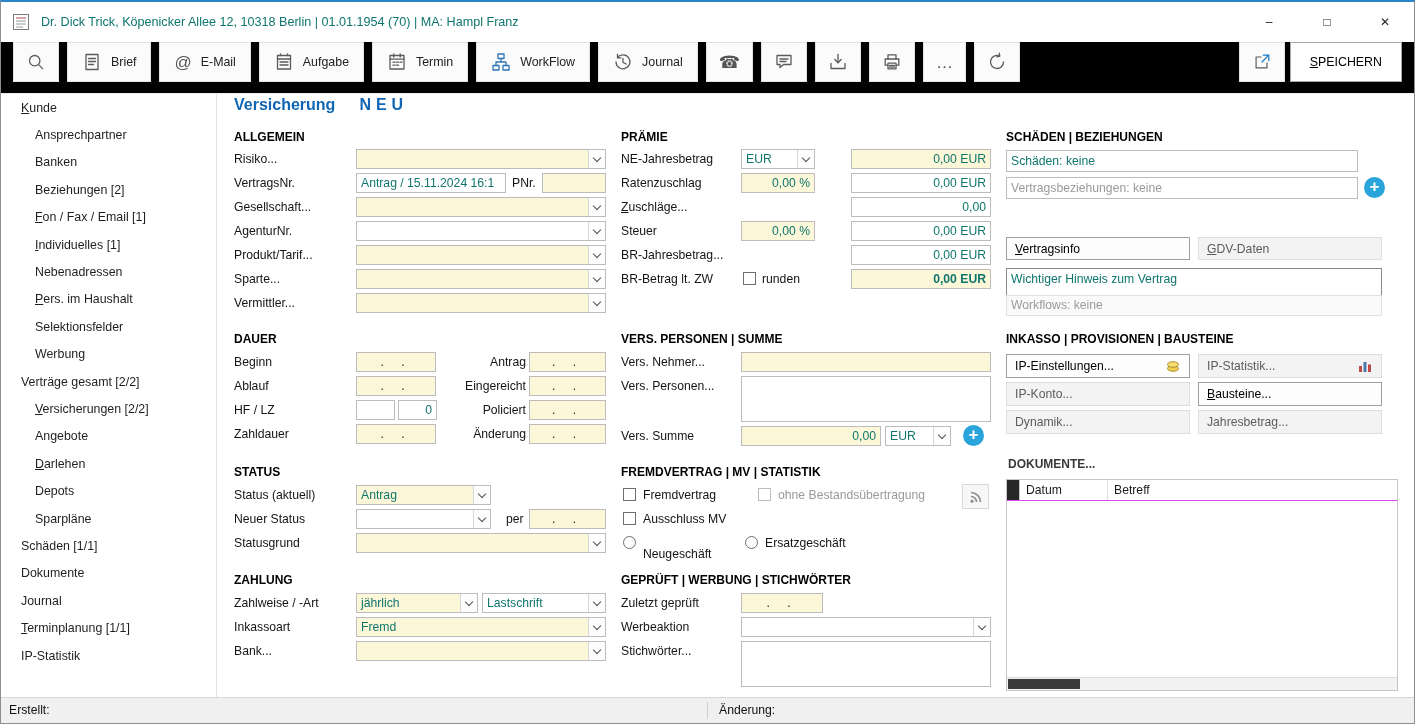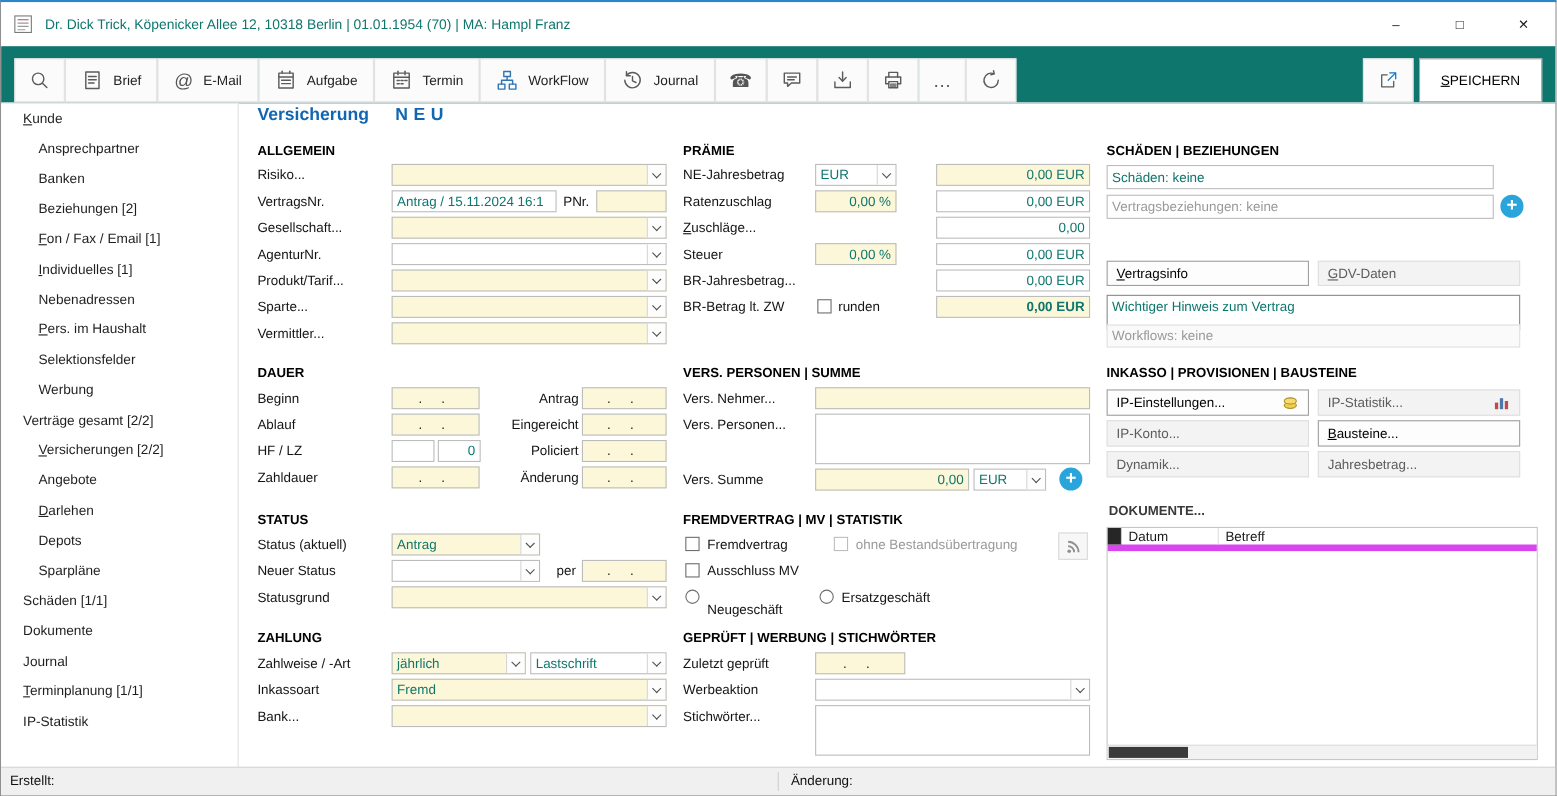--- a/index.html
+++ b/index.html
@@ -7,21 +7,21 @@
   body{font-family:"Liberation Sans","DejaVu Sans",sans-serif;background:#c8c8c8}
   .window{position:relative;width:1415px;height:724px;background:#fff;border:1px solid #8f8f8f;border-top:2px solid #2a86c9;overflow:hidden;color:#1a1a1a;font-size:12px}
 
   
   .titlebar{position:absolute;left:0;top:0;right:0;height:40px;background:#fff;display:flex;align-items:center;padding-left:10px}
   .title-text{margin-left:10px;font-size:12.6px;color:#0f766e;white-space:nowrap}
   .win-controls{margin-left:auto;display:flex;height:100%}
   .win-btn{width:58px;display:flex;align-items:center;justify-content:center;font-size:12px;color:#222;cursor:pointer}
 
   
-  .toolbar{position:absolute;left:0;top:40px;right:0;height:52px;display:flex;align-items:flex-end;padding:0 12px;gap:0;background:#0f766e;border-bottom:1px solid #ececec}
+  .toolbar{position:absolute;left:0;top:40px;right:0;height:52px;display:flex;align-items:flex-start;padding:0 12px;gap:8px;background:#000000;border-bottom:1px solid #ececec}
   .tbtn{height:40px;display:inline-flex;align-items:center;gap:9px;padding:0 14px;background:#fbfbfb;border:1px solid #e2e2e2;font-size:12.4px;color:#222;font-family:inherit;cursor:pointer;white-space:nowrap}
   .tbtn.icon-only{padding:0 12px}
   .tb-right{margin-left:auto;display:flex;gap:5px;align-items:center}
   .action-btn{height:40px;padding:0 19px;background:#fff;border:1px solid #a6a6a6;font-size:12.4px;font-family:inherit;display:inline-block;cursor:pointer;color:#000}
   .action-btn::first-letter{text-decoration:underline}
   .tic{width:20px;height:20px;fill:none;stroke:#5b5b5b;stroke-width:1.3;stroke-linecap:round;stroke-linejoin:round;display:block}
   .tic.blue{stroke:#2e75b5}
   .tic .bl{stroke:#1478c8}
   .glyph{font-size:17px;color:#555;line-height:1}
   .sic{width:16px;height:16px;display:block}
@@ -59,21 +59,21 @@
   .plus::before{content:"+";position:absolute;inset:0;color:#fff;font-size:17px;line-height:19px;text-align:center;font-weight:bold}
   .gbtn{position:absolute;height:23px;background:#f3f3f3;border:1px solid #dedede;display:flex;align-items:center;padding:0 8px;font-size:12.2px;color:#3c3c3c;cursor:pointer;white-space:nowrap}
   .gbtn.strong{background:#fdfdfd;border-color:#9f9f9f;color:#000}
   .gbtn.dim{color:#5c5c5c}
   .gbtn .ic-right{margin-left:auto}
   .gbtn>span{display:block}
   .rss-btn{position:absolute;width:27px;height:25px;background:#f7f7f7;border:1px solid #d9d9d9;display:flex;align-items:center;justify-content:center;cursor:pointer}
 
   
   .doc-table{position:absolute;left:1005px;top:477px;width:392px;height:212px;border:1px solid #c6c6c6;background:#fff}
-  .doc-head{display:flex;height:21px;border-bottom:6px solid #d946ef}
+  .doc-head{display:flex;height:21px;border-bottom:1px solid #d946ef}
   .doc-corner{width:13px;background:#262626;border-right:1px solid #c6c6c6}
   .doc-col{display:flex;align-items:center;padding:0 6px;font-size:12.2px;border-right:1px solid #dedede;cursor:pointer}
   .doc-col.c-datum{width:88px}
   .doc-col.c-betreff{flex:1;border-right:none}
   .doc-scroll{position:absolute;left:0;bottom:0;right:0;height:13px;background:#f2f2f2;border-top:1px solid #dcdcdc}
   .doc-thumb{position:absolute;left:1px;top:1px;width:72px;height:10px;background:#3a3a3a}
 
   
   .statusbar{position:absolute;left:0;bottom:0;right:0;height:26px;background:#f0f0f0;border-top:1px solid #d6d6d6}
   .sb-item{position:absolute;top:0;line-height:25px;font-size:12.2px;color:#111;white-space:nowrap}

